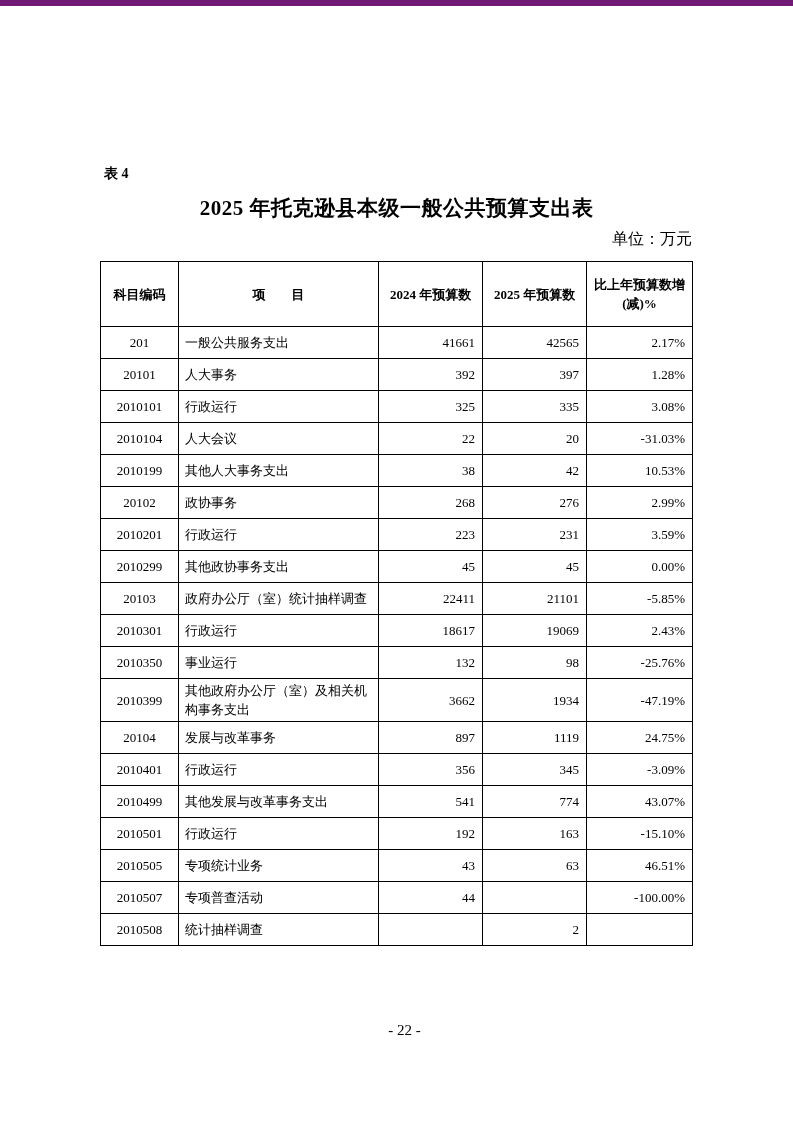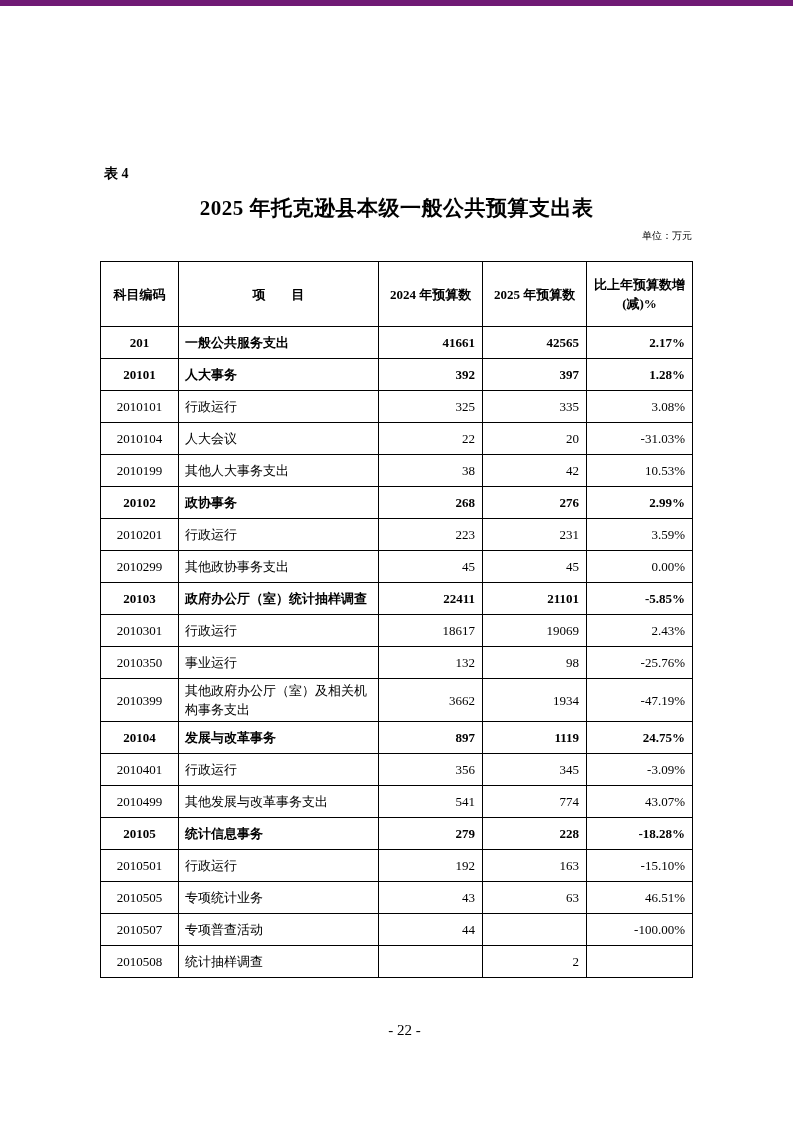--- a/index.html
+++ b/index.html
@@ -32,21 +32,21 @@
     margin: 0;
     text-align: center;
     font-size: 21px;
     font-weight: bold;
     letter-spacing: 0.5px;
   }
   .unit-note {
     position: absolute;
     top: 223px;
     right: 101px;
-    font-size: 10px;
+    font-size: 16px;
   }
   table.budget {
     position: absolute;
     left: 100px;
     top: 255px;
     width: 592px;
     border-collapse: collapse;
     table-layout: fixed;
   }
   table.budget th,
@@ -61,21 +61,21 @@
     font-weight: bold;
     text-align: center;
     height: 60px;
     white-space: pre-line;
     padding: 2px 3px;
   }
   tr.data-row { height: 32px; }
   td.c-code { text-align: center; padding: 2px 2px; }
   td.c-item { text-align: left; padding: 2px 2px 2px 6px; }
   td.c-num  { text-align: right; padding: 2px 7px 2px 2px; }
-  tr.section td { font-weight: bold; }
+  tr.section td { font-weight: normal; }
   .page-number {
     position: absolute;
     left: 8px;
     top: 1016px;
     width: 100%;
     text-align: center;
     font-size: 15px;
   }
 </style>
 </head>
@@ -206,27 +206,20 @@
     <td class="c-num">345</td>
     <td class="c-num">-3.09%</td>
   </tr>
         <tr class="data-row">
     <td class="c-code">2010499</td>
     <td class="c-item">其他发展与改革事务支出</td>
     <td class="c-num">541</td>
     <td class="c-num">774</td>
     <td class="c-num">43.07%</td>
   </tr>
-        <tr class="data-row section">
-    <td class="c-code">20105</td>
-    <td class="c-item">统计信息事务</td>
-    <td class="c-num">279</td>
-    <td class="c-num">228</td>
-    <td class="c-num">-18.28%</td>
-  </tr>
         <tr class="data-row">
     <td class="c-code">2010501</td>
     <td class="c-item">行政运行</td>
     <td class="c-num">192</td>
     <td class="c-num">163</td>
     <td class="c-num">-15.10%</td>
   </tr>
         <tr class="data-row">
     <td class="c-code">2010505</td>
     <td class="c-item">专项统计业务</td>

